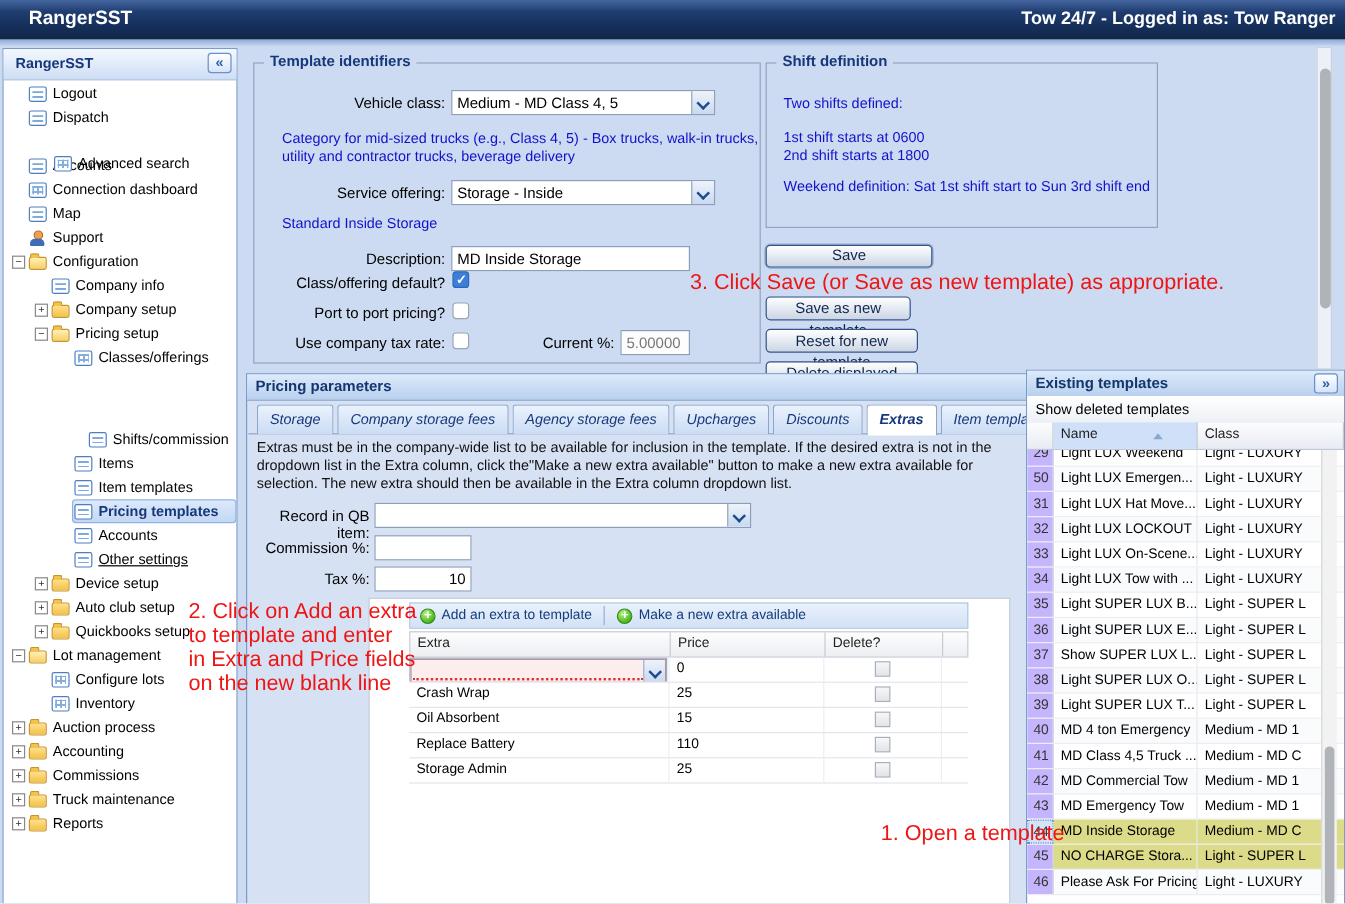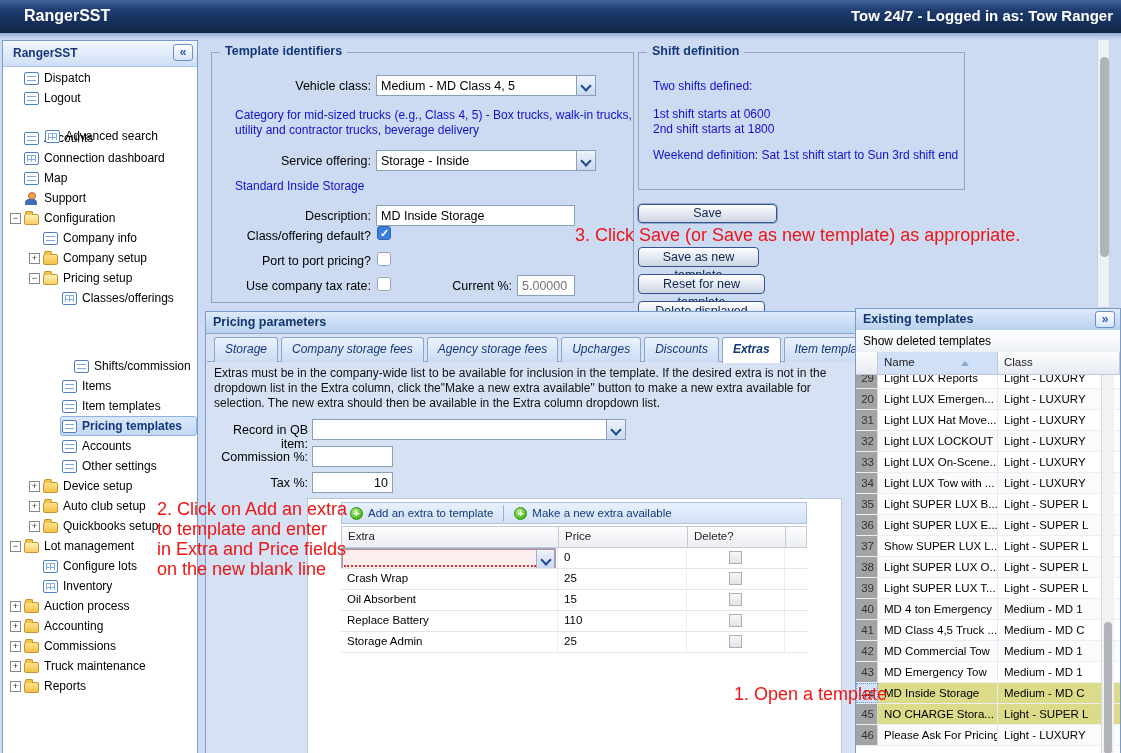--- a/index.html
+++ b/index.html
@@ -125,21 +125,21 @@
       background:linear-gradient(#fdfdfe,#e7ebf2);border-bottom:1px solid #bfc8d4;box-sizing:border-box;}
   #tpl-ghead .hc{border-right:1px solid #c5cbd5;box-sizing:border-box;padding:4px 0 0 6px;font-size:11.5px;color:#222;position:relative;}
   .hc-num{width:22px;flex:none;}
   .hc-name{width:120px;flex:none;background:#cfe0f8;}
   .hc-class{flex:1;}
   .sort-asc{position:absolute;right:28px;top:9px;width:0;height:0;border-left:4px solid transparent;
       border-right:4px solid transparent;border-bottom:5px solid #89a8d0;}
   #tpl-rows{position:absolute;left:0;right:0;top:66px;bottom:0;overflow:hidden;}
   .t-row{display:flex;height:21px;box-sizing:border-box;border-bottom:1px solid #eceef1;}
   .t-row .c{box-sizing:border-box;overflow:hidden;white-space:nowrap;font-size:11.5px;padding:4px 0 0 6px;height:100%;}
-  .t-num{width:22px;flex:none;background:#a3a3a3;border-right:1px solid #d6dade;color:#333;text-align:right;padding:4px 3px 0 0!important;}
+  .t-num{width:22px;flex:none;background:#c4b5fd;border-right:1px solid #d6dade;color:#333;text-align:right;padding:4px 3px 0 0!important;}
   .t-name{width:120px;flex:none;border-right:1px solid #e6e9ee;}
   .t-class{flex:1;}
   .t-row.alt{background:#fafbfd;}
   .t-row.hl .t-name,.t-row.hl .t-class{background:#dbdb8a;}
   .t-row.sel .t-num{background:#d4e4f8;border:1px dotted #5f8fd0;}
   #tpl-sb{position:absolute;right:6px;top:66px;bottom:0;width:13px;background:#f2f2f3;border-left:1px solid #d8d8d8;box-sizing:border-box;}
   #tpl-sb .sb-thumb{left:2px;right:2px;bottom:1px;height:132px;}
 </style>
 </head>
 <body>
@@ -155,28 +155,28 @@
   <div id="sidebar">
     <div id="sidebar-header">
       <span class="t">RangerSST</span>
       <span class="mini-btn" id="collapse-btn">«</span>
     </div>
     <div id="tree">
         <div class="tree-item" style="padding-left: 6px;">
           <span class="tgl"></span>
           <span class="inner">
             <span class="ico ico-form"></span>
+            <span class="lbl">Logout</span>
+          </span>
+        </div>
+        <div class="tree-item" style="padding-left: 6px;">
+          <span class="tgl"></span>
+          <span class="inner">
+            <span class="ico ico-form"></span>
             <span class="lbl">Dispatch</span>
-          </span>
-        </div>
-        <div class="tree-item" style="padding-left: 6px;">
-          <span class="tgl"></span>
-          <span class="inner">
-            <span class="ico ico-form"></span>
-            <span class="lbl">Logout</span>
           </span>
         </div>
         <div class="tree-item" style="padding-left: 6px; flex-direction: column;">
           <span class="tgl"></span>
           <span class="inner">
             <span class="ico ico-grid"></span>
             <span class="lbl">Advanced search</span>
           </span>
         </div>
         <div class="tree-item" style="padding-left: 6px;">
@@ -270,21 +270,21 @@
             <span class="lbl">Pricing templates</span>
           </span>
         </div>
         <div class="tree-item" style="padding-left: 44px;">
           <span class="tgl"></span>
           <span class="inner">
             <span class="ico ico-form"></span>
             <span class="lbl">Accounts</span>
           </span>
         </div>
-        <div class="tree-item" style="padding-left: 44px;">
+        <div class="tree-item" style="padding-left: 44px; text-decoration: underline;">
           <span class="tgl"></span>
           <span class="inner">
             <span class="ico ico-form"></span>
             <span class="lbl">Other settings</span>
           </span>
         </div>
         <div class="tree-item" style="padding-left: 25px;">
           <span class="tgl plus"></span>
           <span class="inner">
             <span class="ico ico-folder"></span>
@@ -527,25 +527,25 @@
       <span>Show deleted templates</span>
     </div>
     <div id="tpl-ghead">
       <div class="hc hc-num"></div>
       <div class="hc hc-name"><span>Name</span><i class="sort-asc"></i></div>
       <div class="hc hc-class"><span>Class</span></div>
     </div>
     <div id="tpl-rows">
         <div class="t-row" style="margin-top: -7px;">
           <div class="c t-num">29</div>
-          <div class="c t-name">Light LUX Reports</div>
+          <div class="c t-name">Light LUX Weekend</div>
           <div class="c t-class">Light - LUXURY</div>
         </div>
         <div class="t-row alt">
-          <div class="c t-num">20</div>
+          <div class="c t-num">50</div>
           <div class="c t-name">Light LUX Emergen...</div>
           <div class="c t-class">Light - LUXURY</div>
         </div>
         <div class="t-row">
           <div class="c t-num">31</div>
           <div class="c t-name">Light LUX Hat Move...</div>
           <div class="c t-class">Light - LUXURY</div>
         </div>
         <div class="t-row alt">
           <div class="c t-num">32</div>

